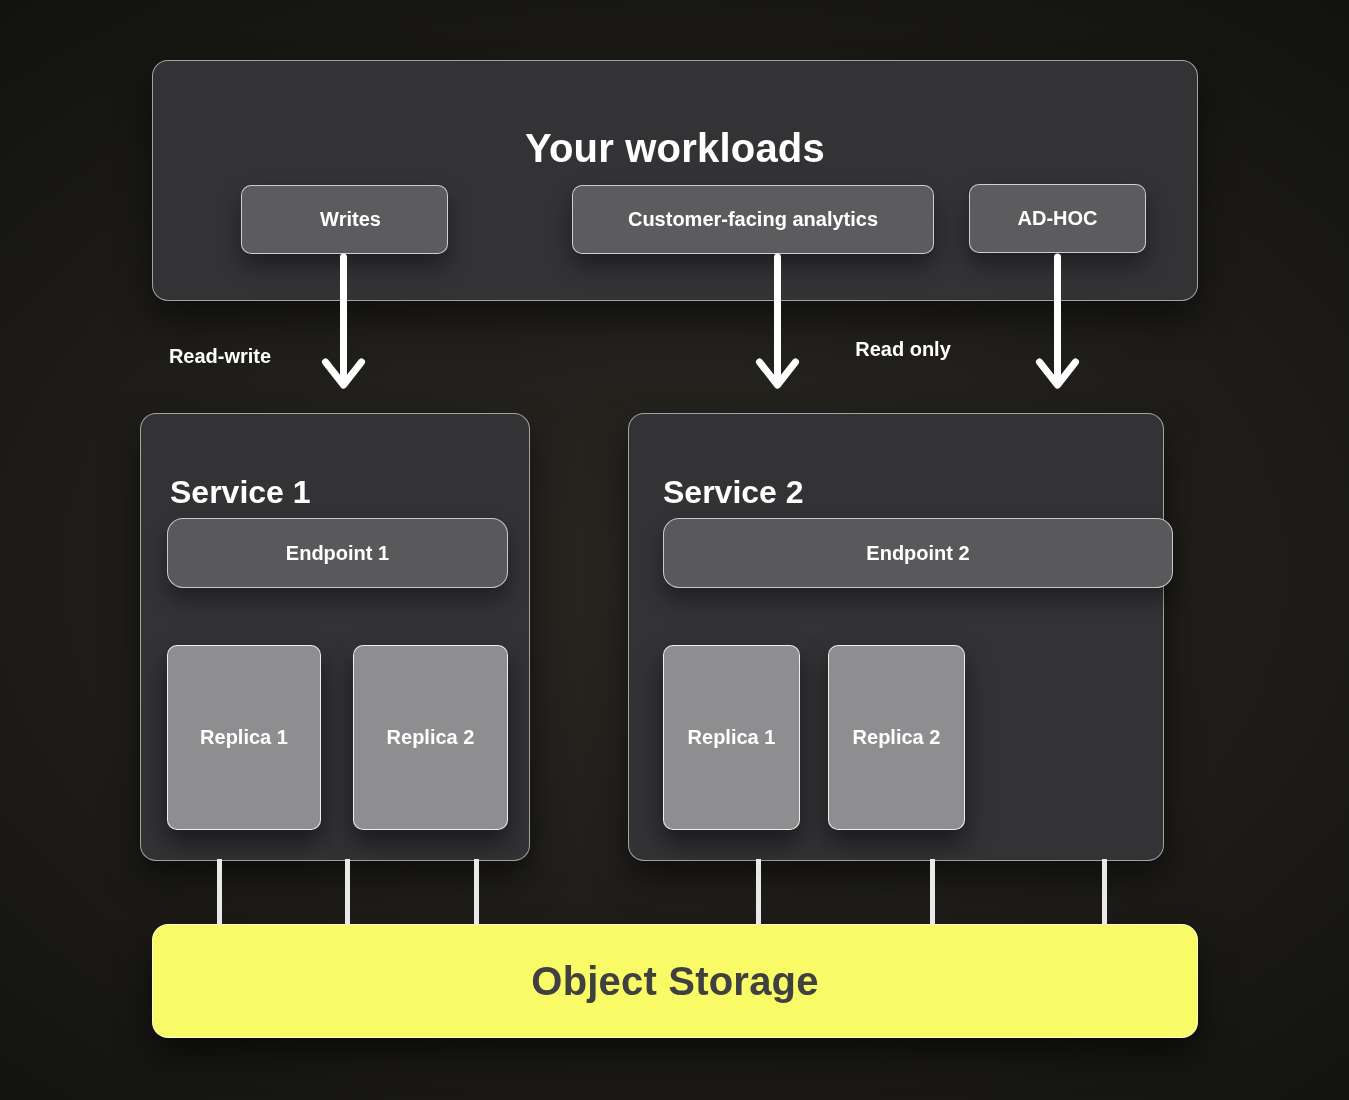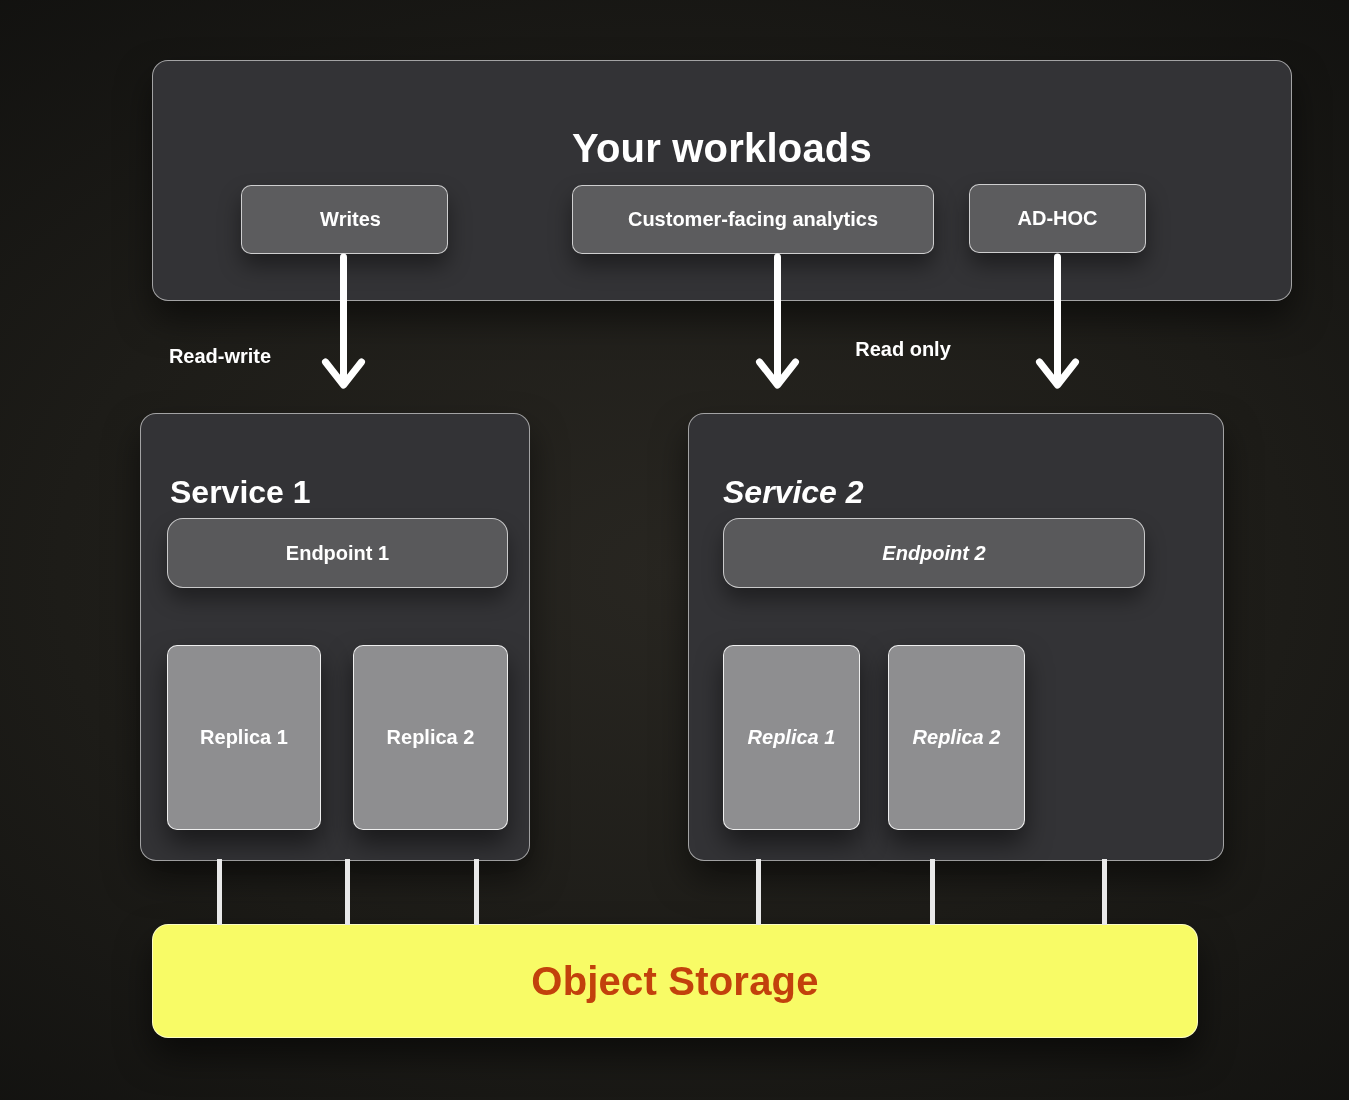--- a/index.html
+++ b/index.html
@@ -17,21 +17,21 @@
       radial-gradient(95% 80% at 50% 52%, #282621 0%, #1d1c18 48%, #0d0d0c 100%);
   }
   .panel {
     position: absolute;
     background: #333336;
     border: 1px solid rgba(255,255,255,0.55);
     border-radius: 16px;
     box-shadow: 0 18px 34px rgba(0,0,0,0.5);
     box-sizing: border-box;
   }
-  .panel-workloads { left: 152px; top: 60px; width: 1140px; height: 241px; }
+  .panel-workloads { left: 152px; top: 60px; width: 1046px; height: 241px; }
   .panel-title {
     position: absolute;
     left: 0; right: 0; top: 100px;
     text-align: center;
     color: #ffffff;
     font-size: 40px;
     font-weight: 700;
     line-height: 1;
     letter-spacing: 0.2px;
   }
@@ -70,21 +70,21 @@
   .overlay {
     position: absolute;
     left: 0; top: 0;
     width: 1349px;
     height: 1100px;
     pointer-events: none;
     z-index: 4;
   }
 
   .panel-service-1 { left: 140px; top: 413px; width: 390px; height: 448px; }
-  .panel-service-2 { left: 688px; top: 413px; width: 536px; height: 448px; font-style: italic; }
+  .panel-service-2 { left: 628px; top: 413px; width: 536px; height: 448px; }
   .service-title {
     position: absolute;
     top: 35px;
     color: #ffffff;
     font-size: 32px;
     font-weight: 600;
     line-height: 1;
   }
   .service-title-1 { left: 29px; }
   .service-title-2 { left: 34px; }
@@ -98,21 +98,21 @@
     background: #59595b;
     border: 1px solid rgba(255,255,255,0.68);
     border-radius: 16px;
     box-shadow: 0 12px 20px rgba(0,0,0,0.38);
     color: #ffffff;
     font-size: 20px;
     font-weight: 600;
     box-sizing: border-box;
   }
   .endpoint-1 { left: 26px; width: 341px; }
-  .endpoint-2 { left: 34px; width: 422px; }
+  .endpoint-2 { left: 34px; width: 510px; }
   .replica {
     position: absolute;
     top: 219px;
     height: 185px;
     display: flex;
     align-items: center;
     justify-content: center;
     background: #8e8e90;
     border: 1.5px solid rgba(255,255,255,0.85);
     border-radius: 10px;
@@ -137,21 +137,21 @@
     align-items: center;
     justify-content: center;
     background: #f8fb66;
     border: 1px solid rgba(255,255,255,0.6);
     border-radius: 16px;
     box-shadow: 0 18px 34px rgba(0,0,0,0.55);
     box-sizing: border-box;
     z-index: 3;
   }
   .storage-label {
-    color: #c2410c;
+    color: #404040;
     font-size: 40px;
     font-weight: 800;
     letter-spacing: 0.2px;
   }
 </style>
 </head>
 <body>
 
 <div class="canvas">
 

